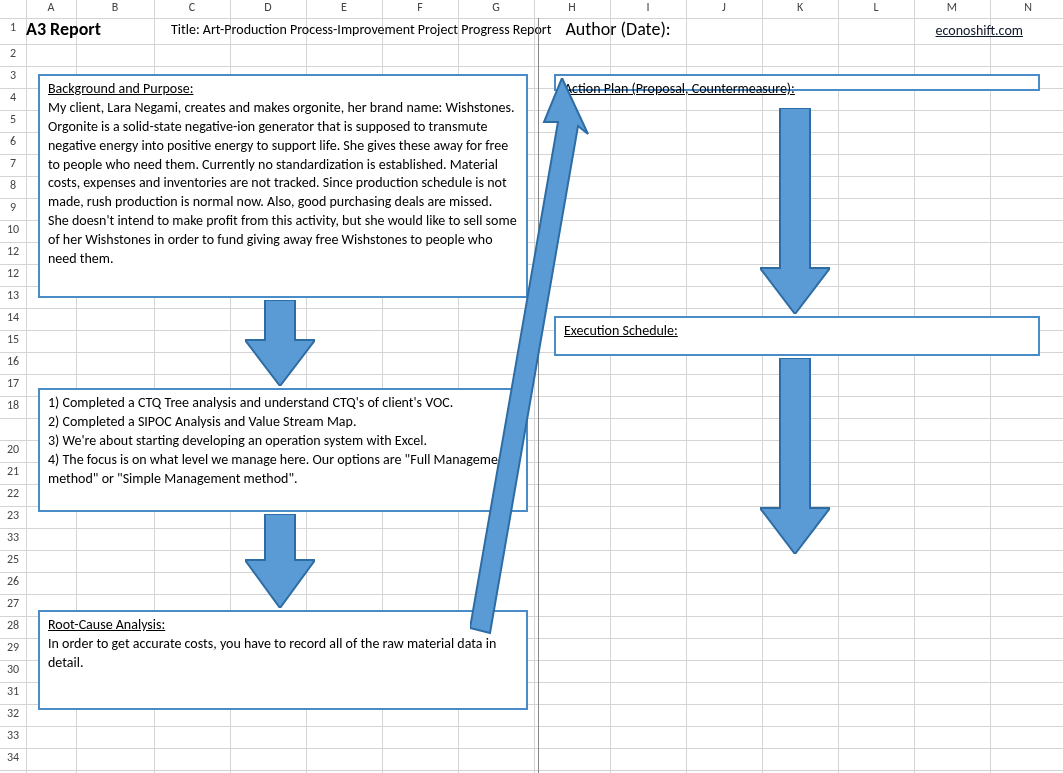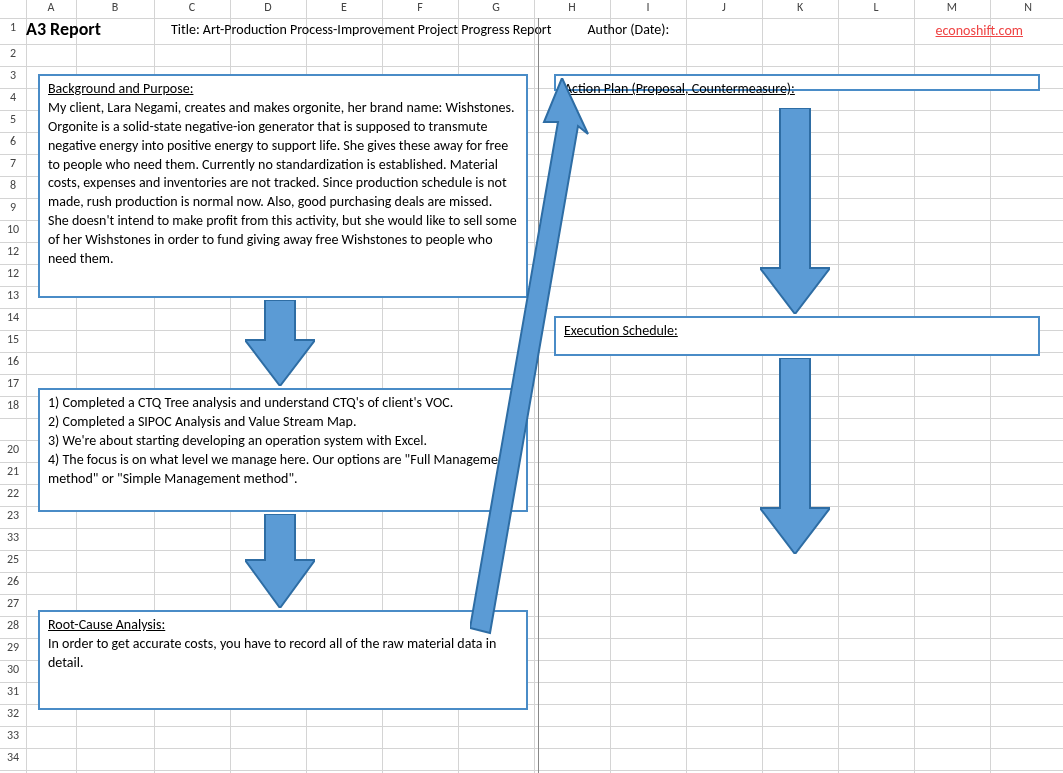--- a/index.html
+++ b/index.html
@@ -5,22 +5,22 @@
   * { box-sizing: border-box; margin: 0; padding: 0; }
   body { font-family: Calibri, Arial, sans-serif; font-size: 14px; color: #000; background: #fff; overflow: hidden; }
   .sheet { position: relative; width: 1063px; height: 773px; }
   .row-lbl { position: absolute; left: 0; width: 26px; text-align: center; font-size: 12px; color: #444; }
   .row-line { position: absolute; left: 0; right: 0; border-top: 1px solid #d4d4d4; }
   .col-lbl { position: absolute; top: 0; height: 18px; text-align: center; font-size: 12px; color: #444; }
   .col-line { position: absolute; top: 0; bottom: 0; border-left: 1px solid #d4d4d4; }
   .hdr-row { position: absolute; top: 18px; left: 26px; right: 8px; height: 22px; display: flex; align-items: center; }
   .report-title { font-size: 18px; font-weight: bold; margin-right: 70px; }
   .title-lbl { font-size: 14px; }
-  .author-lbl { font-size: 14px; margin-left: 36px; }
-  .link { color: #ef4444; text-decoration: underline; position: absolute; right: 40px; top: 22px; font-size: 14px; }
+  .author-lbl { font-size: 18px; margin-left: 14px; }
+  .link { color: #0f172a; text-decoration: underline; position: absolute; right: 40px; top: 22px; font-size: 14px; }
   .vsep { position: absolute; top: 18px; bottom: 0; left: 538px; border-left: 1px solid #888; }
   .box {
     position: absolute; border: 2px solid #4a8cc7; background: #fff;
     padding: 4px 8px; font-size: 14px; line-height: 1.35;
   }
   .box .heading { text-decoration: underline; }
   .arrow-svg { position: absolute; }
 </style>
 </head>
 <body>

